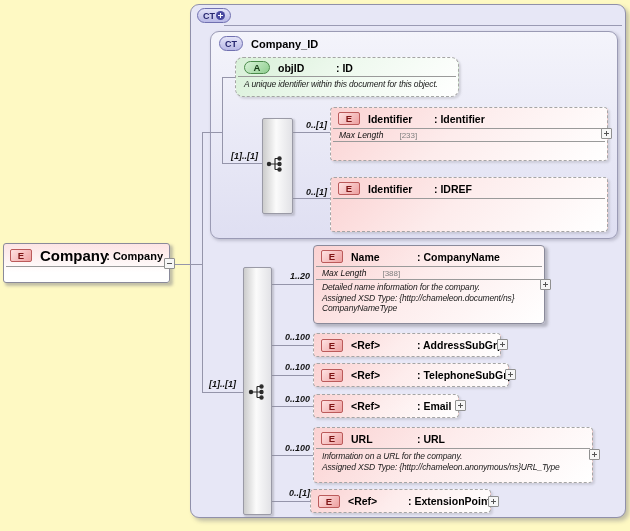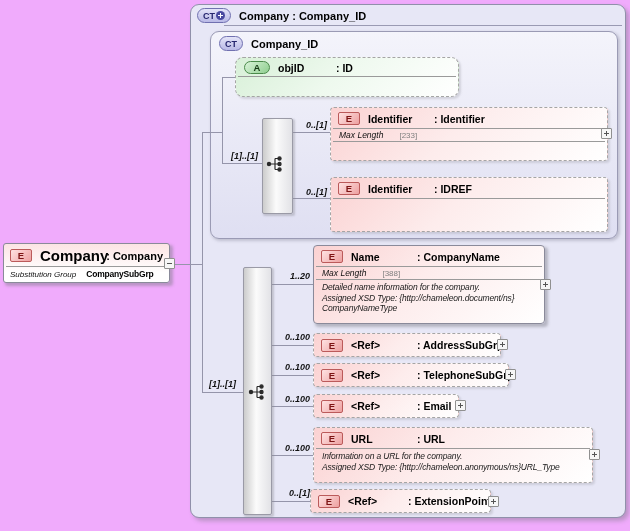--- a/index.html
+++ b/index.html
@@ -1,20 +1,20 @@
 <!DOCTYPE html>
 <html><head>
 <meta charset="utf-8">
 <style>
   * { margin:0; padding:0; box-sizing:border-box; }
   html,body { background:#ffffff; }
   #stage {
     position:relative; width:630px; height:531px;
     font-family:"Liberation Sans", sans-serif;
-    background:#f0abfc; overflow:hidden;
+    background:#fef9c3; overflow:hidden;
   }
   
   .ctbox {
     position:absolute; border:1px solid #9090aa; border-radius:9px;
     background:#e7e7f6; box-shadow:3px 3px 4px rgba(120,120,130,.45);
   }
   .ctbox.inner {
     background:linear-gradient(to bottom,#f4f4fb,#dfdff2);
     border-color:#9a9ab4; box-shadow:1.5px 1.5px 3px rgba(120,120,140,.35);
   }
@@ -107,21 +107,20 @@
 <body>
 
 <div id="stage">
 
   <div class="ctbox" style="left:190px; top:4px; width:436px; height:514px;"></div>
   <div class="ct-header" style="left:197px; top:8px;">
     <span class="badge-ct">
       <span>CT</span>
         <span class="ct-plus-circle"></span>
     </span>
-    <span class="ct-title">Company : Company_ID</span>
   </div>
   <div class="hrule" style="left:224px; top:25px; width:398px;"></div>
 
   <div class="ctbox inner" style="left:210px; top:31px; width:408px; height:208px;"></div>
   <div class="ct-header" style="left:219px; top:36px;">
     <span class="badge-ct">
       <span>CT</span>
     </span>
     <span class="ct-title">Company_ID</span>
   </div>
@@ -143,34 +142,31 @@
   <div class="hline" style="left:272px; top:501px; width:38px;"></div>
 
   <div class="ebox solid" style="left:3px; top:243px; width:167px; height:40px; border-radius:3px;
               background:linear-gradient(to bottom,#fce4e4,#ffffff 75%);">
     <div class="title-row" style="padding:3px 6px 2px 6px;">
       <span class="badge-e">E</span>
       <span class="ename" style="min-width:52px; font-size:15px;">Company</span>
       <span class="etype" style="font-size:11px;">: Company</span>
     </div>
     <div class="sep"></div>
-    <div class="sub-row">
-      <span class="sub-label">Substitution Group</span>
-      <span class="sub-val">CompanySubGrp</span>
-    </div>
   </div>
   <div class="minus-btn" style="left:164px; top:258px;"></div>
 
   <div class="ebox dashed green" style="left:235px; top:57px; width:224px; height:40px; border-radius:8px;">
     <div class="title-row" style="padding:3px 8px 2px 8px;">
       <span class="badge-a">A</span>
       <span class="ename" style="min-width:50px;">objID</span>
       <span class="etype">: ID</span>
     </div>
     <div class="sep"></div>
+    <div class="desc" style="white-space:nowrap;">A unique identifier within this document for this object.</div>
   </div>
 
   <div class="seqbar" style="left:262px; top:118px; width:31px; height:96px;"></div>
   <svg class="seq-glyph" style="left:266px; top:155px;" viewBox="0 0 18 18">
     <g stroke="#2a2a2a" stroke-width="1.2" fill="#2a2a2a">
       <circle cx="3" cy="9" r="1.6"></circle>
       <path d="M3 9 H9 M9 3.5 V14.5 M9 3.5 H13 M9 9 H13 M9 14.5 H13" fill="none"></path>
       <circle cx="13.5" cy="3.5" r="1.6"></circle>
         <circle cx="13.5" cy="9" r="1.6"></circle>
         <circle cx="13.5" cy="14.5" r="1.6"></circle>

